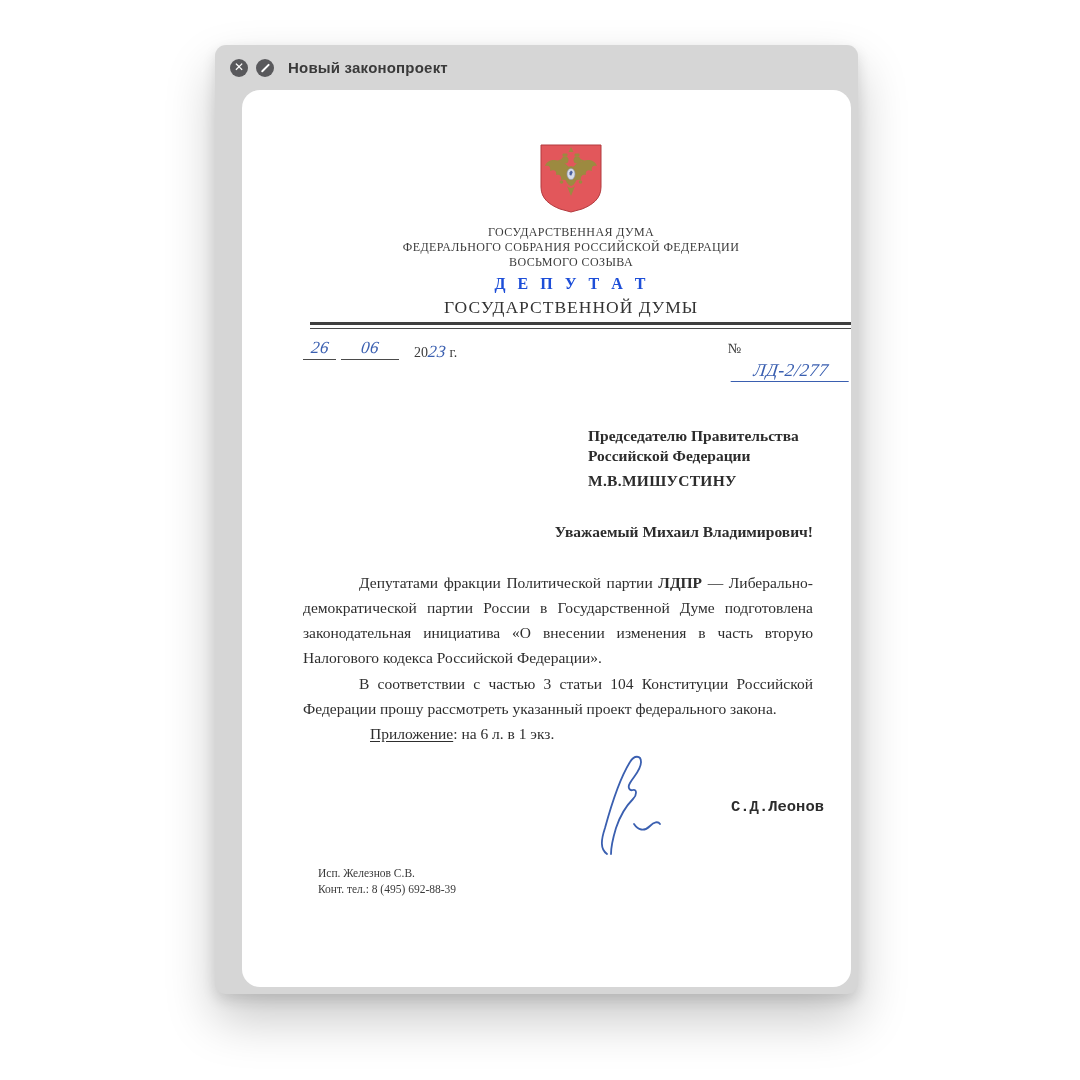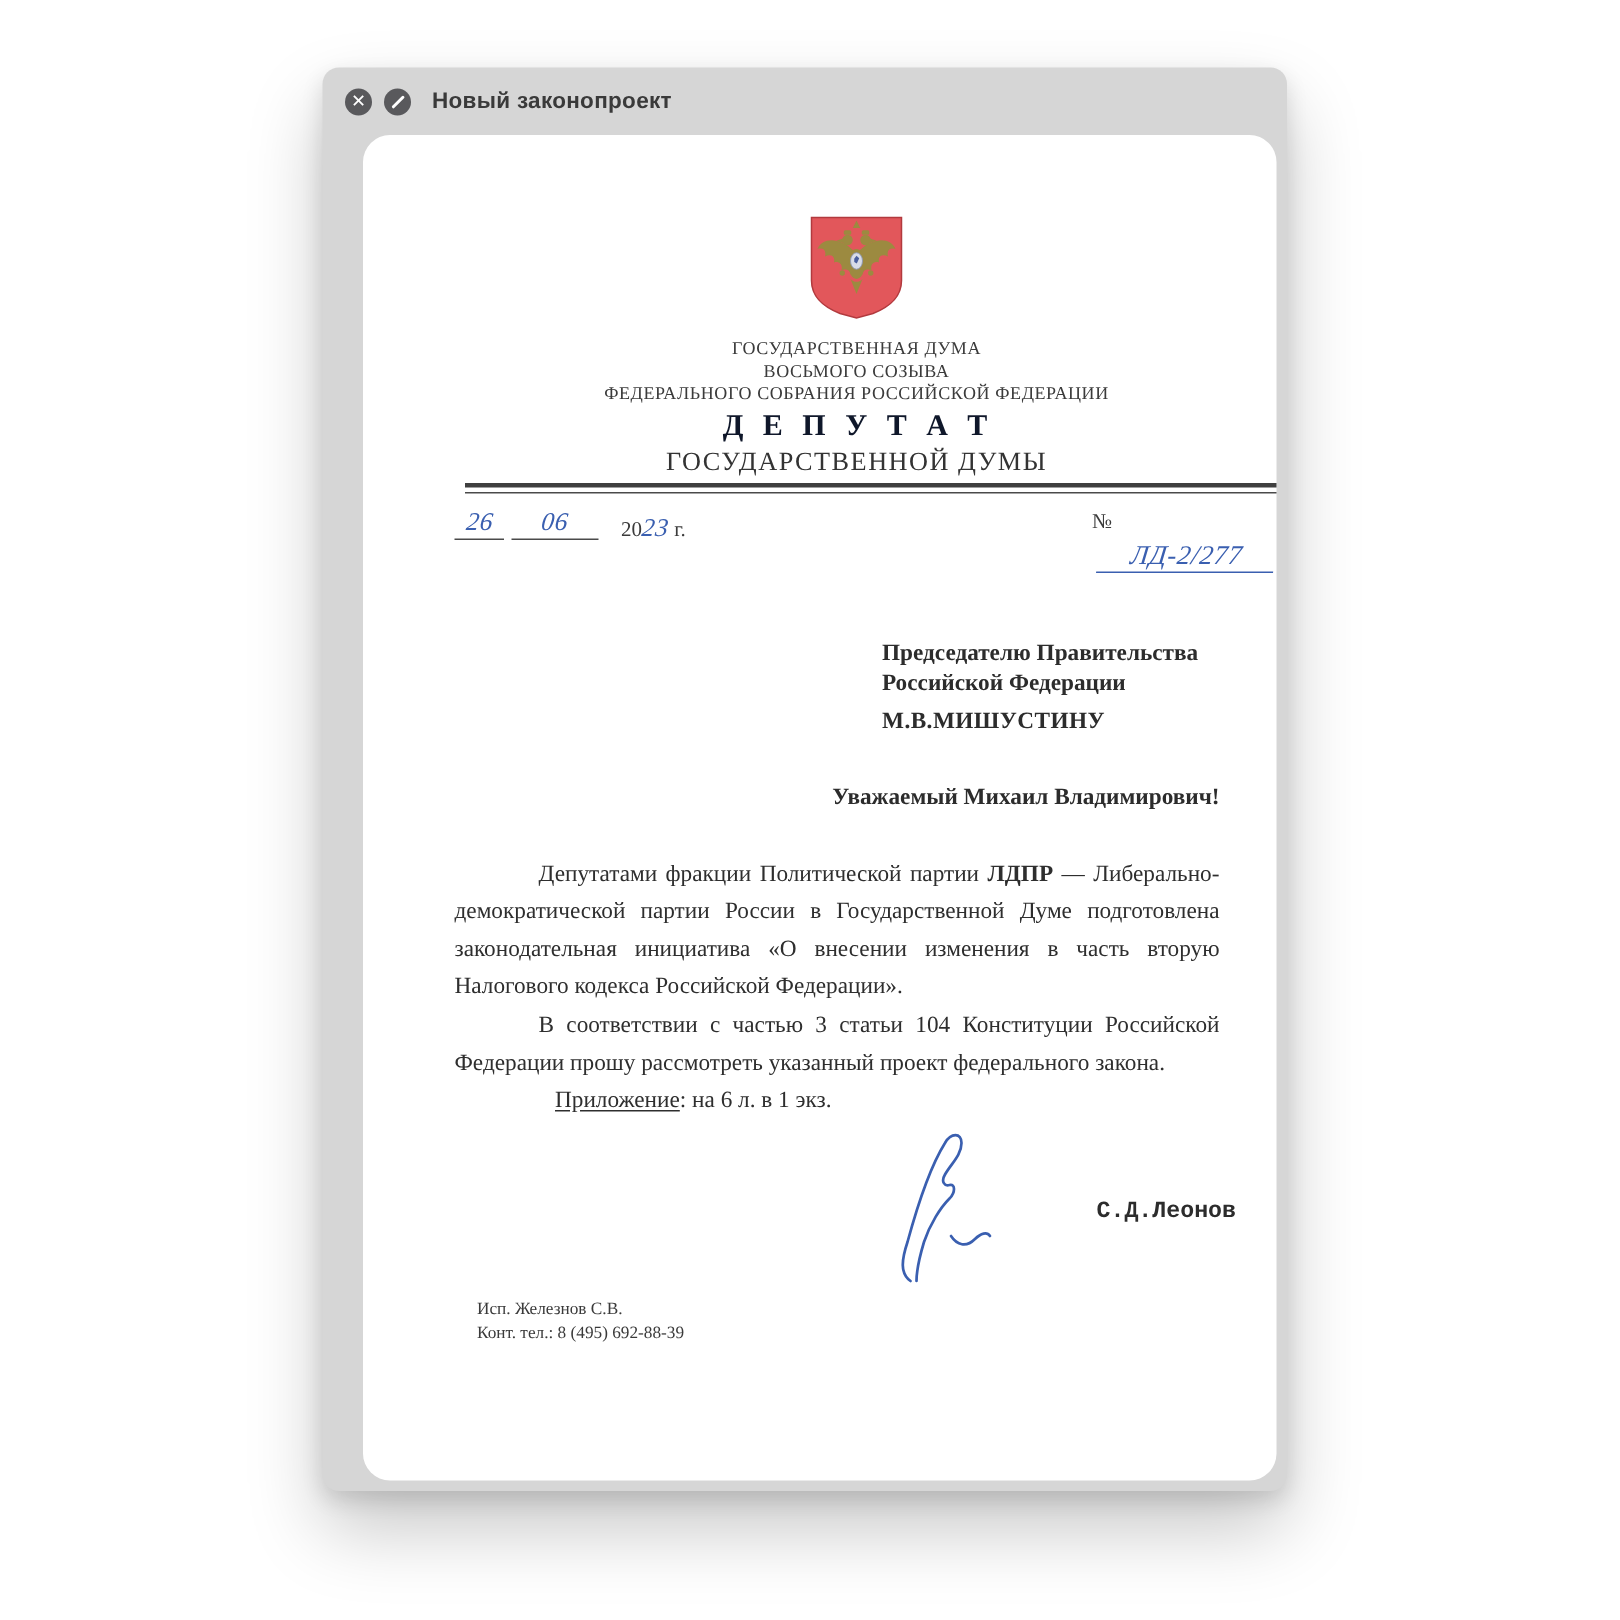--- a/index.html
+++ b/index.html
@@ -39,22 +39,22 @@
   }
   .sheet{
     position:absolute;inset:0;
     font-family:"Liberation Serif", serif;color:#2e2e2e;
   }
   
   .lh-center{position:absolute;left:16px;top:0;width:626px;text-align:center;}
   .coat{display:block;margin:53px auto 0 auto;}
   .org-line{font-size:12px;line-height:15px;letter-spacing:.4px;color:#3b3b3b;}
   .org-line.first{margin-top:12px;}
-  .dep-title{font-size:20px;line-height:24px;font-weight:bold;letter-spacing:2px;
-    word-spacing:4px;margin-top:2px;color:#0f172a;}
+  .dep-title{font-size:16px;line-height:24px;font-weight:bold;letter-spacing:2px;
+    word-spacing:4px;margin-top:2px;color:#1d4ed8;}
   .dep-sub{font-size:17.5px;line-height:22px;letter-spacing:1px;color:#333;text-align:center;}
   .rule-thick{position:absolute;left:68px;width:550px;top:232px;height:2.6px;background:#3f3f3f;}
   .rule-thin{position:absolute;left:68px;width:550px;top:237.5px;height:1.2px;background:#4a4a4a;}
   
   .hand{
     font-family:"Liberation Serif",serif;font-style:italic;
     color:var(--ink-blue);font-size:17px;display:inline-block;
     transform:skewX(-7deg);letter-spacing:.5px;
   }
   .fld{position:absolute;text-align:center;border-bottom:1.3px solid #4a4a4a;height:22px;box-sizing:border-box;}
@@ -115,22 +115,22 @@
             <rect x="36.5" y="10.5" width="5" height="3" rx="1"></rect>
             <path d="M30.5,9 L33,4 L35.5,9 Z"></path>
             <path d="M29,43 L33,53 L37,43 C35,45.5 31,45.5 29,43 Z"></path>
             <circle cx="23.5" cy="39" r="1.8"></circle>
             <circle cx="42.5" cy="39" r="1.8"></circle>
           </g>
           <ellipse cx="33" cy="31" rx="4" ry="5.5" fill="#d8dce8" stroke="#8b97b5" stroke-width="0.6"></ellipse>
           <path d="M31.5,29.5 l1.5,-2 1.8,1.6 -1.6,3.6 -1.7,-1 z" fill="#4a5f9e"></path>
         </svg>
         <div class="org-line first">ГОСУДАРСТВЕННАЯ ДУМА</div>
+        <div class="org-line">ФЕДЕРАЛЬНОГО СОБРАНИЯ РОССИЙСКОЙ ФЕДЕРАЦИИ</div>
         <div class="org-line">ВОСЬМОГО СОЗЫВА</div>
-        <div class="org-line">ФЕДЕРАЛЬНОГО СОБРАНИЯ РОССИЙСКОЙ ФЕДЕРАЦИИ</div>
         <div class="dep-title">Д Е П У Т А Т</div>
         <div class="dep-sub">ГОСУДАРСТВЕННОЙ ДУМЫ</div>
       </div>
 
       <div class="rule-thick"></div>
       <div class="rule-thin"></div>
 
       <div class="fld fld-day">
         <span class="hand">26</span>
       </div>

